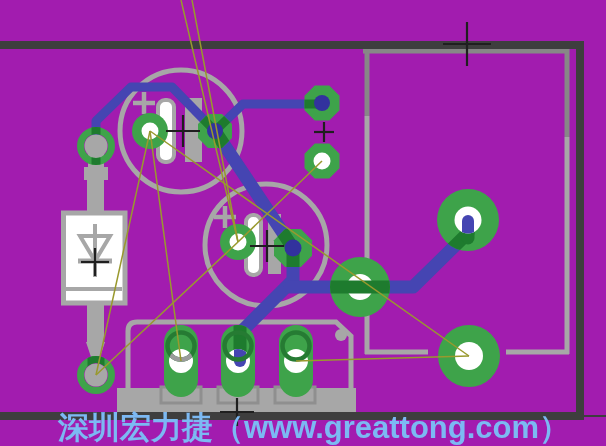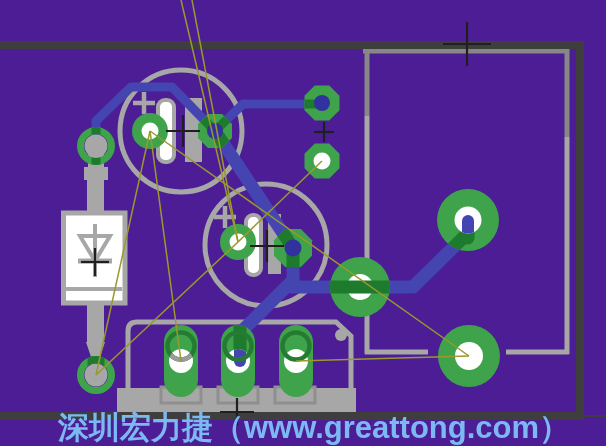--- a/index.html
+++ b/index.html
@@ -1,18 +1,18 @@
 <!DOCTYPE html>
 <html><head>
 <meta charset="utf-8">
 <style>
   html,body{margin:0;padding:0;background:#fff;}
   #stage{
     position:relative;width:606px;height:446px;overflow:hidden;
-    background:#4c1d95;font-family:"Liberation Sans",sans-serif;
+    background:#a21caf;font-family:"Liberation Sans",sans-serif;
   }
   #pcb-svg{position:absolute;left:0;top:0;}
   #watermark{
     position:absolute;left:58px;top:407px;width:548px;
     font-family:"Liberation Sans","DejaVu Sans",sans-serif;
     font-size:31px;font-weight:bold;white-space:nowrap;
     letter-spacing:0px;user-select:none;pointer-events:none;
   }
 </style>
 </head>

